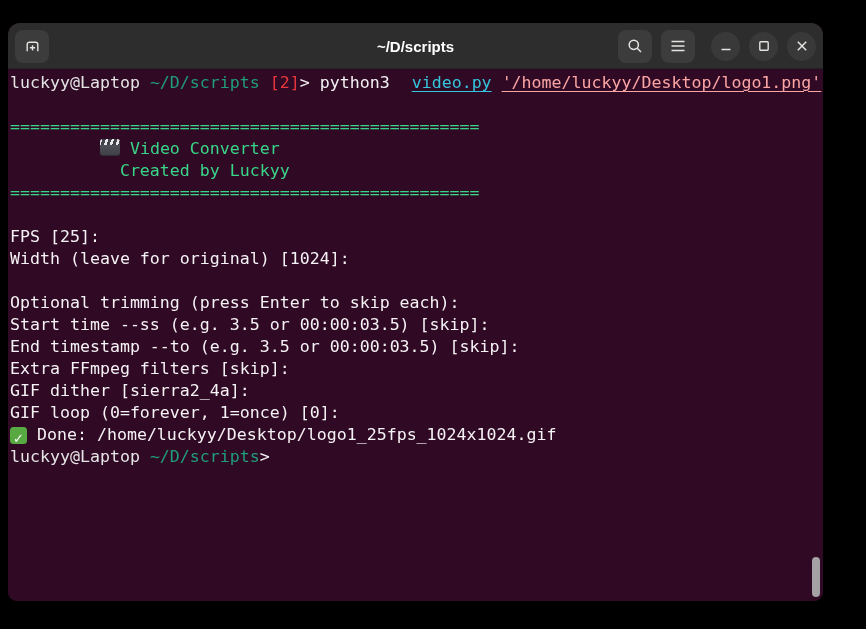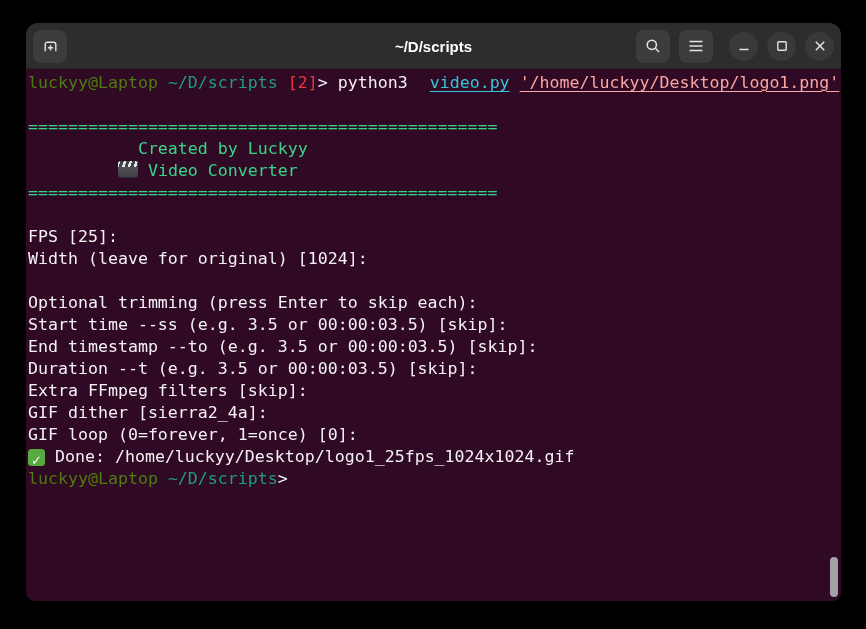--- a/index.html
+++ b/index.html
@@ -1,20 +1,20 @@
 <!DOCTYPE html>
 <html><head>
 <meta charset="utf-8">
 <style>
   * { margin:0; padding:0; box-sizing:border-box; }
   html,body { width:866px; height:629px; background:#000; overflow:hidden; }
   body { position:relative; font-family:"Liberation Sans", sans-serif; }
 
   .window {
-    position:absolute; left:26px; top:23px; width:815px; height:578px;
+    position:absolute; left:8px; top:23px; width:815px; height:578px;
     border-radius:12px 12px 9px 9px; overflow:hidden; background:#300a24;
   }
 
   
   .header {
     position:relative; height:46px; background:#2d2d2d;
     display:flex; align-items:center; padding:0 7px;
     box-shadow: inset 0 -1px 0 #242424;
   }
   .hbtn {
@@ -34,21 +34,21 @@
   
   .terminal {
     position:absolute; left:0; right:0; top:46px; bottom:0;
     background:#300a24; padding:3px 0 0 2px;
     font-family:"DejaVu Sans Mono", monospace;
     font-size:16.6px; line-height:22px; color:#f5f2f5;
     font-variant-ligatures:none;
   }
   .term-line { height:22px; white-space:pre; }
   .c-fg     { color:#f5f2f5; }
-  .c-user   { color:#4d7c0f;text-align:center; }
+  .c-user   { color:#e5e5e5;text-align:center; }
   .c-path   { color:#209d7a; }
   .c-red    { color:#e8363d; }
   .c-cyan   { color:#35c5dc;margin-left:12px; }
   .c-orange { color:#fca5a5; }
   .c-banner { color:#39d689; }
   .u { text-decoration:underline; text-underline-offset:3px; text-decoration-thickness:1px; }
 
   
   .emoji { display:inline-block; vertical-align:-2px; }
   .icon-clapper {
@@ -121,31 +121,30 @@
         </svg>
       </button>
     </div>
   </div>
 
   <div class="terminal">
     <div class="scrollbar-thumb"></div>
   <div class="term-line"><span class="c-user">luckyy@Laptop</span><span class="c-fg"> </span><span class="c-path">~/D/scripts</span><span class="c-fg"> </span><span class="c-red">[2]</span><span class="c-fg">&gt; </span><span class="c-fg">python3 </span><span class="c-cyan u">video.py</span><span class="c-fg"> </span><span class="c-orange u">'/home/luckyy/Desktop/logo1.png'</span></div>
       <div class="term-line"></div>
       <div class="term-line"><span class="c-banner">===============================================</span></div>
+      <div class="term-line"><span class="c-banner">         </span><span class="emoji icon-clapper"></span><span class="c-banner"> Video Converter</span></div>
       <div class="term-line"><span class="c-banner">           Created by Luckyy</span></div>
-      <div class="term-line"><span class="c-banner">         </span><span class="emoji icon-clapper"></span><span class="c-banner"> Video Converter</span></div>
       <div class="term-line"><span class="c-banner">===============================================</span></div>
       <div class="term-line"></div>
       <div class="term-line"><span class="c-fg">FPS [25]:</span></div>
       <div class="term-line"><span class="c-fg">Width (leave for original) [1024]:</span></div>
       <div class="term-line"></div>
       <div class="term-line"><span class="c-fg">Optional trimming (press Enter to skip each):</span></div>
       <div class="term-line"><span class="c-fg">Start time --ss (e.g. 3.5 or 00:00:03.5) [skip]:</span></div>
       <div class="term-line"><span class="c-fg">End timestamp --to (e.g. 3.5 or 00:00:03.5) [skip]:</span></div>
-      <div class="term-line"><span class="c-fg">Duration --t (e.g. 3.5 or 00:00:03.5) [skip]:</span></div>
       <div class="term-line"><span class="c-fg">Extra FFmpeg filters [skip]:</span></div>
       <div class="term-line"><span class="c-fg">GIF dither [sierra2_4a]:</span></div>
       <div class="term-line"><span class="c-fg">GIF loop (0=forever, 1=once) [0]:</span></div>
       <div class="term-line"><span class="emoji icon-check"></span><span class="c-fg"> Done: /home/luckyy/Desktop/logo1_25fps_1024x1024.gif</span></div>
       <div class="term-line"><span class="c-user">luckyy@Laptop</span><span class="c-fg"> </span><span class="c-path">~/D/scripts</span><span class="c-fg">&gt;</span></div>
     </div>
 
 </div>
 
 </body></html>

